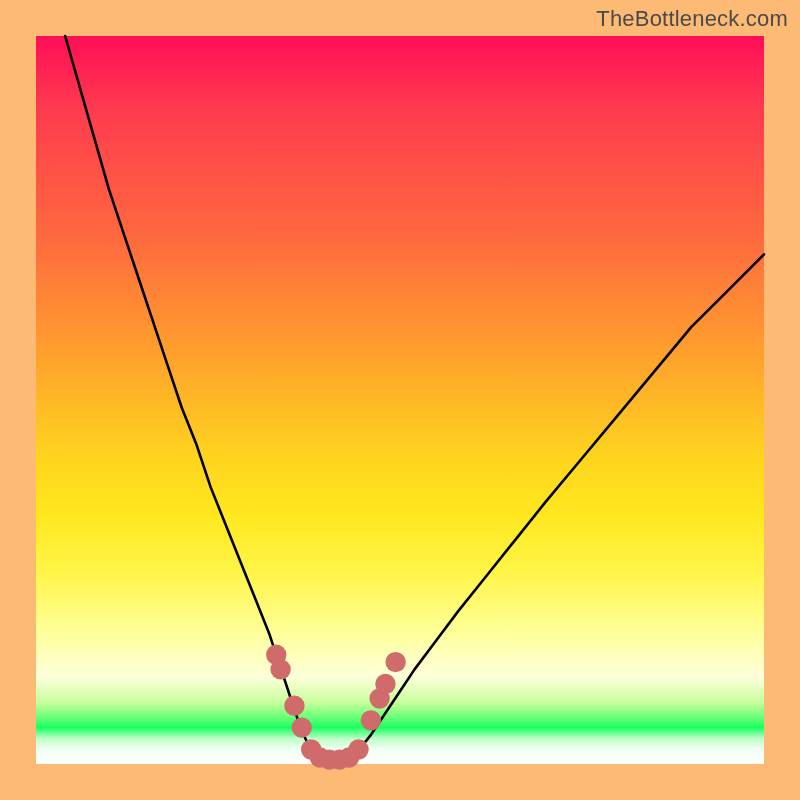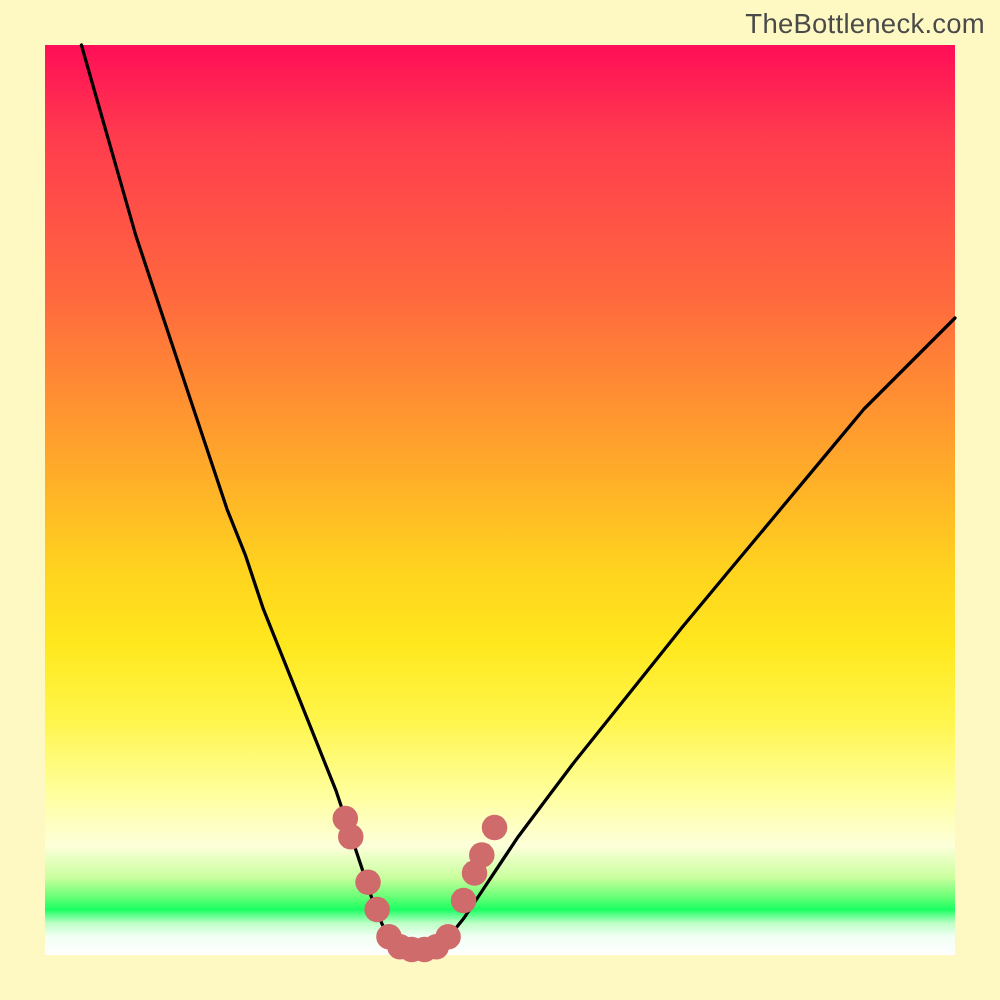--- a/index.html
+++ b/index.html
@@ -10,21 +10,21 @@
     background: #000;
     overflow: hidden;
     font-family: Arial, Helvetica, sans-serif;
   }
   .frame {
     position: absolute;
     top: 0;
     left: 0;
     width: 800px;
     height: 800px;
-    background: #fef9c3;
+    background: #fdba74;
   }
   .plot-area {
     position: absolute;
     top: 36px;
     left: 36px;
     width: 728px;
     height: 728px;
     
     background: linear-gradient(
       to bottom,

